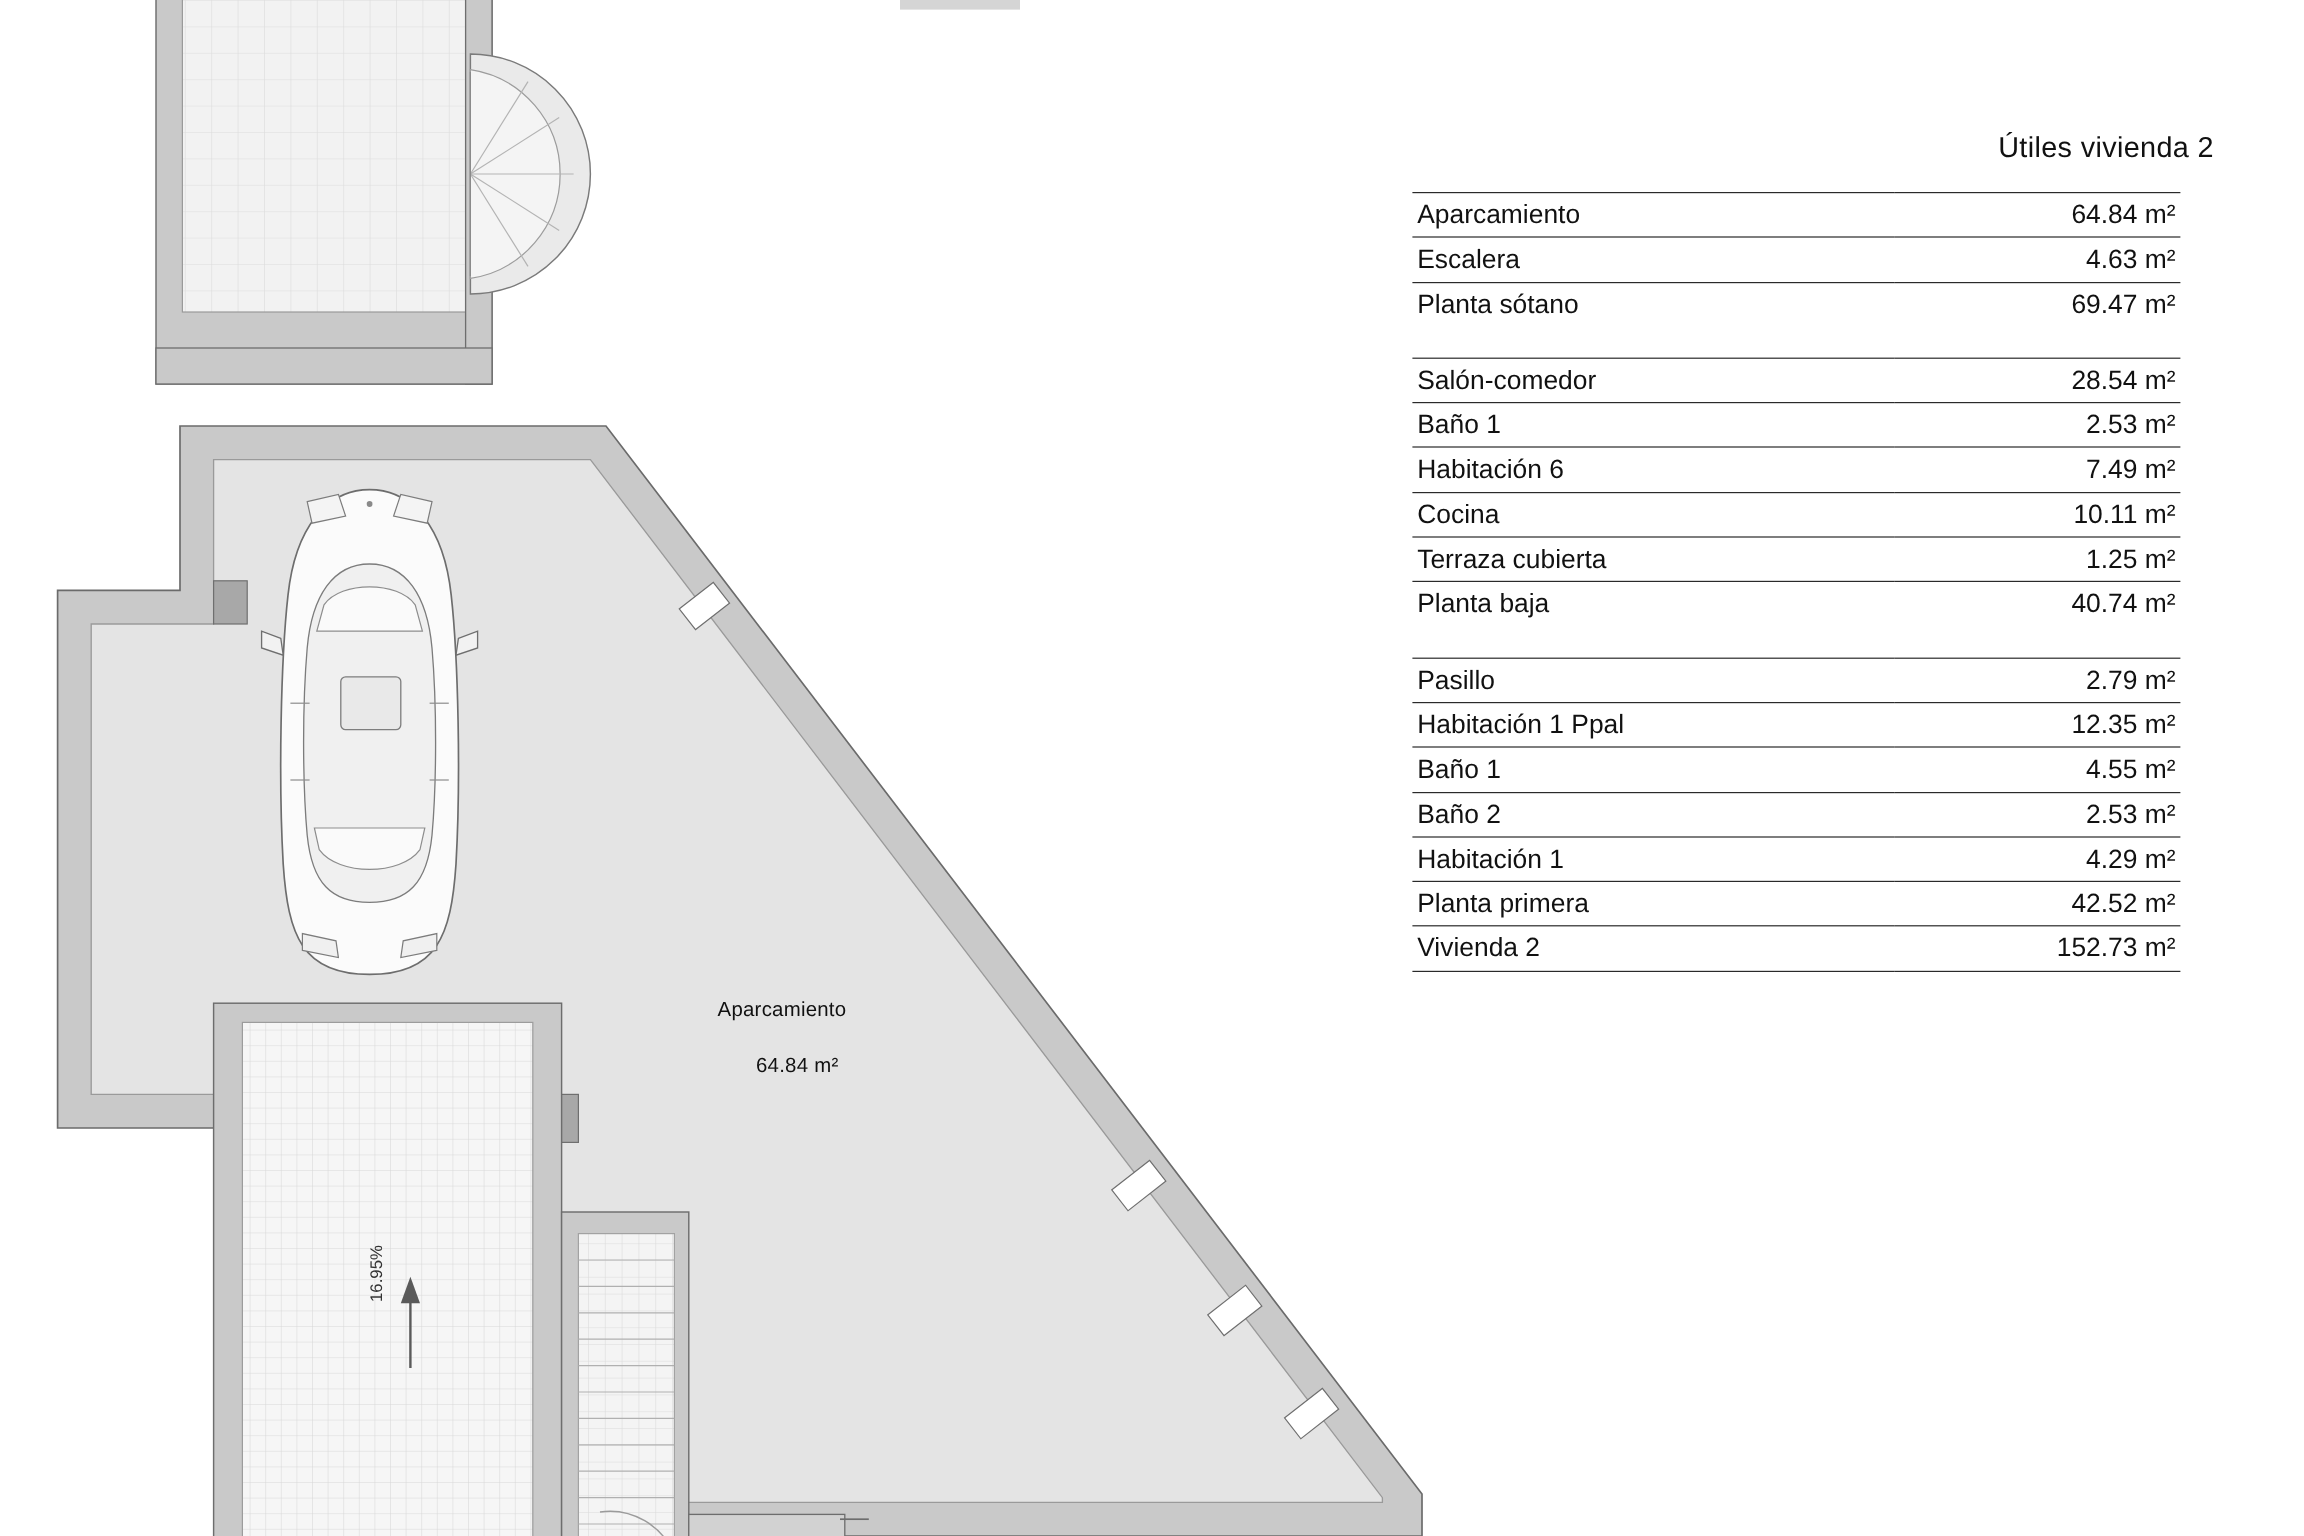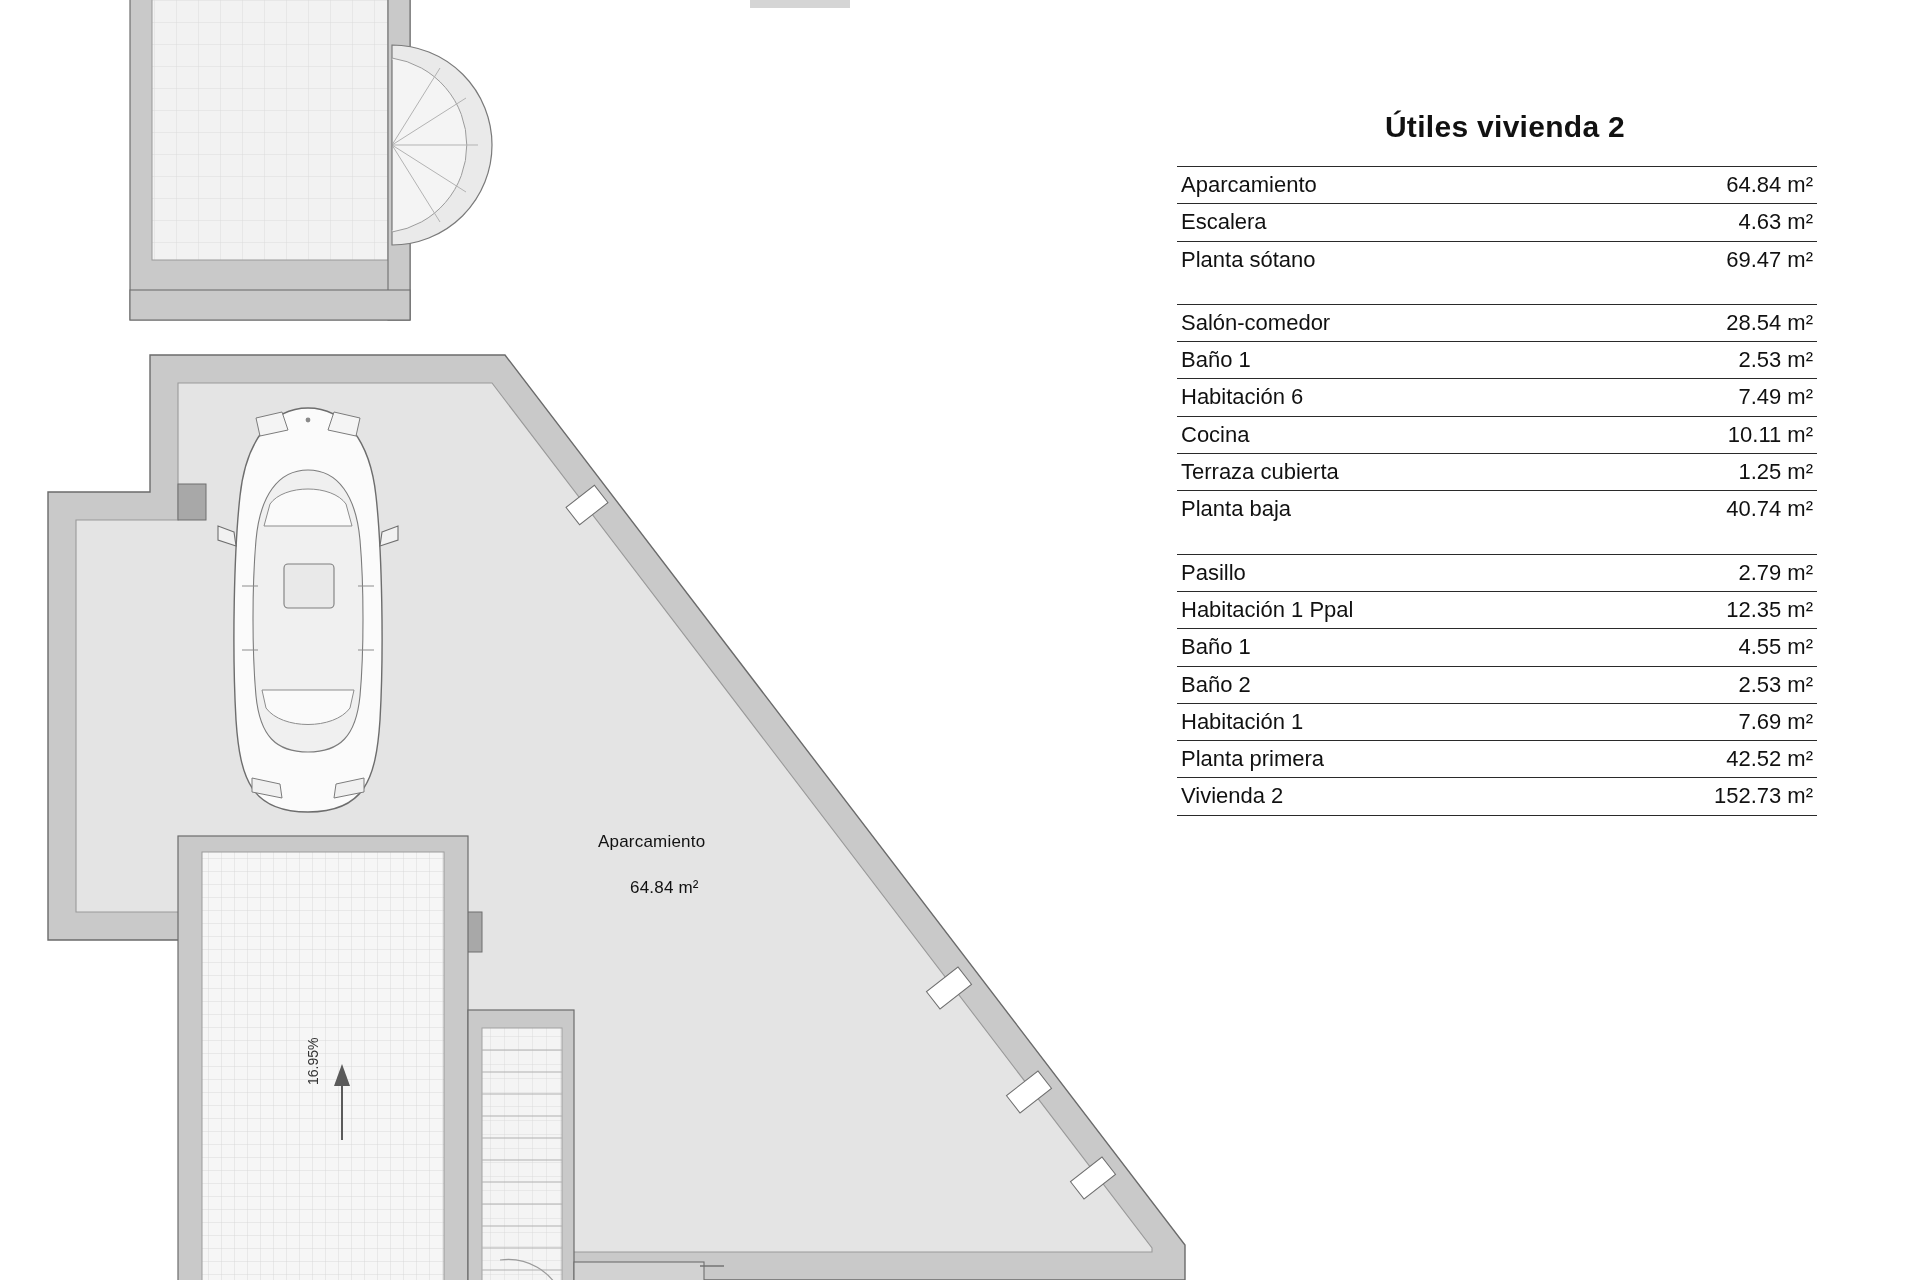--- a/index.html
+++ b/index.html
@@ -48,23 +48,23 @@
   }
 
   
   #schedule {
     position: absolute;
     left: 1165px;
     top: 110px;
     width: 680px;
   }
   #schedule-title {
-    text-align: center;
-    font-size: 30px;
-    font-weight: 700;
+    text-align: right;
+    font-size: 24px;
+    font-weight: 400;
     color: #111;
     margin: 0 0 22px 0;
     letter-spacing: 0.3px;
   }
   .sched-table {
     border-collapse: collapse;
     width: 640px;
     margin-left: 12px;
   }
   .sched-table tr.row td {
@@ -282,21 +282,21 @@
         <tr class="row">
           <td class="name">Baño 1</td>
           <td class="area">4.55 m²</td>
         </tr>
         <tr class="row">
           <td class="name">Baño 2</td>
           <td class="area">2.53 m²</td>
         </tr>
         <tr class="row">
           <td class="name">Habitación 1</td>
-          <td class="area">7.69 m²</td>
+          <td class="area">4.29 m²</td>
         </tr>
         <tr class="row">
           <td class="name">Planta primera</td>
           <td class="area">42.52 m²</td>
         </tr>
         <tr class="row">
           <td class="name">Vivienda 2</td>
           <td class="area">152.73 m²</td>
         </tr>
       </tbody>

